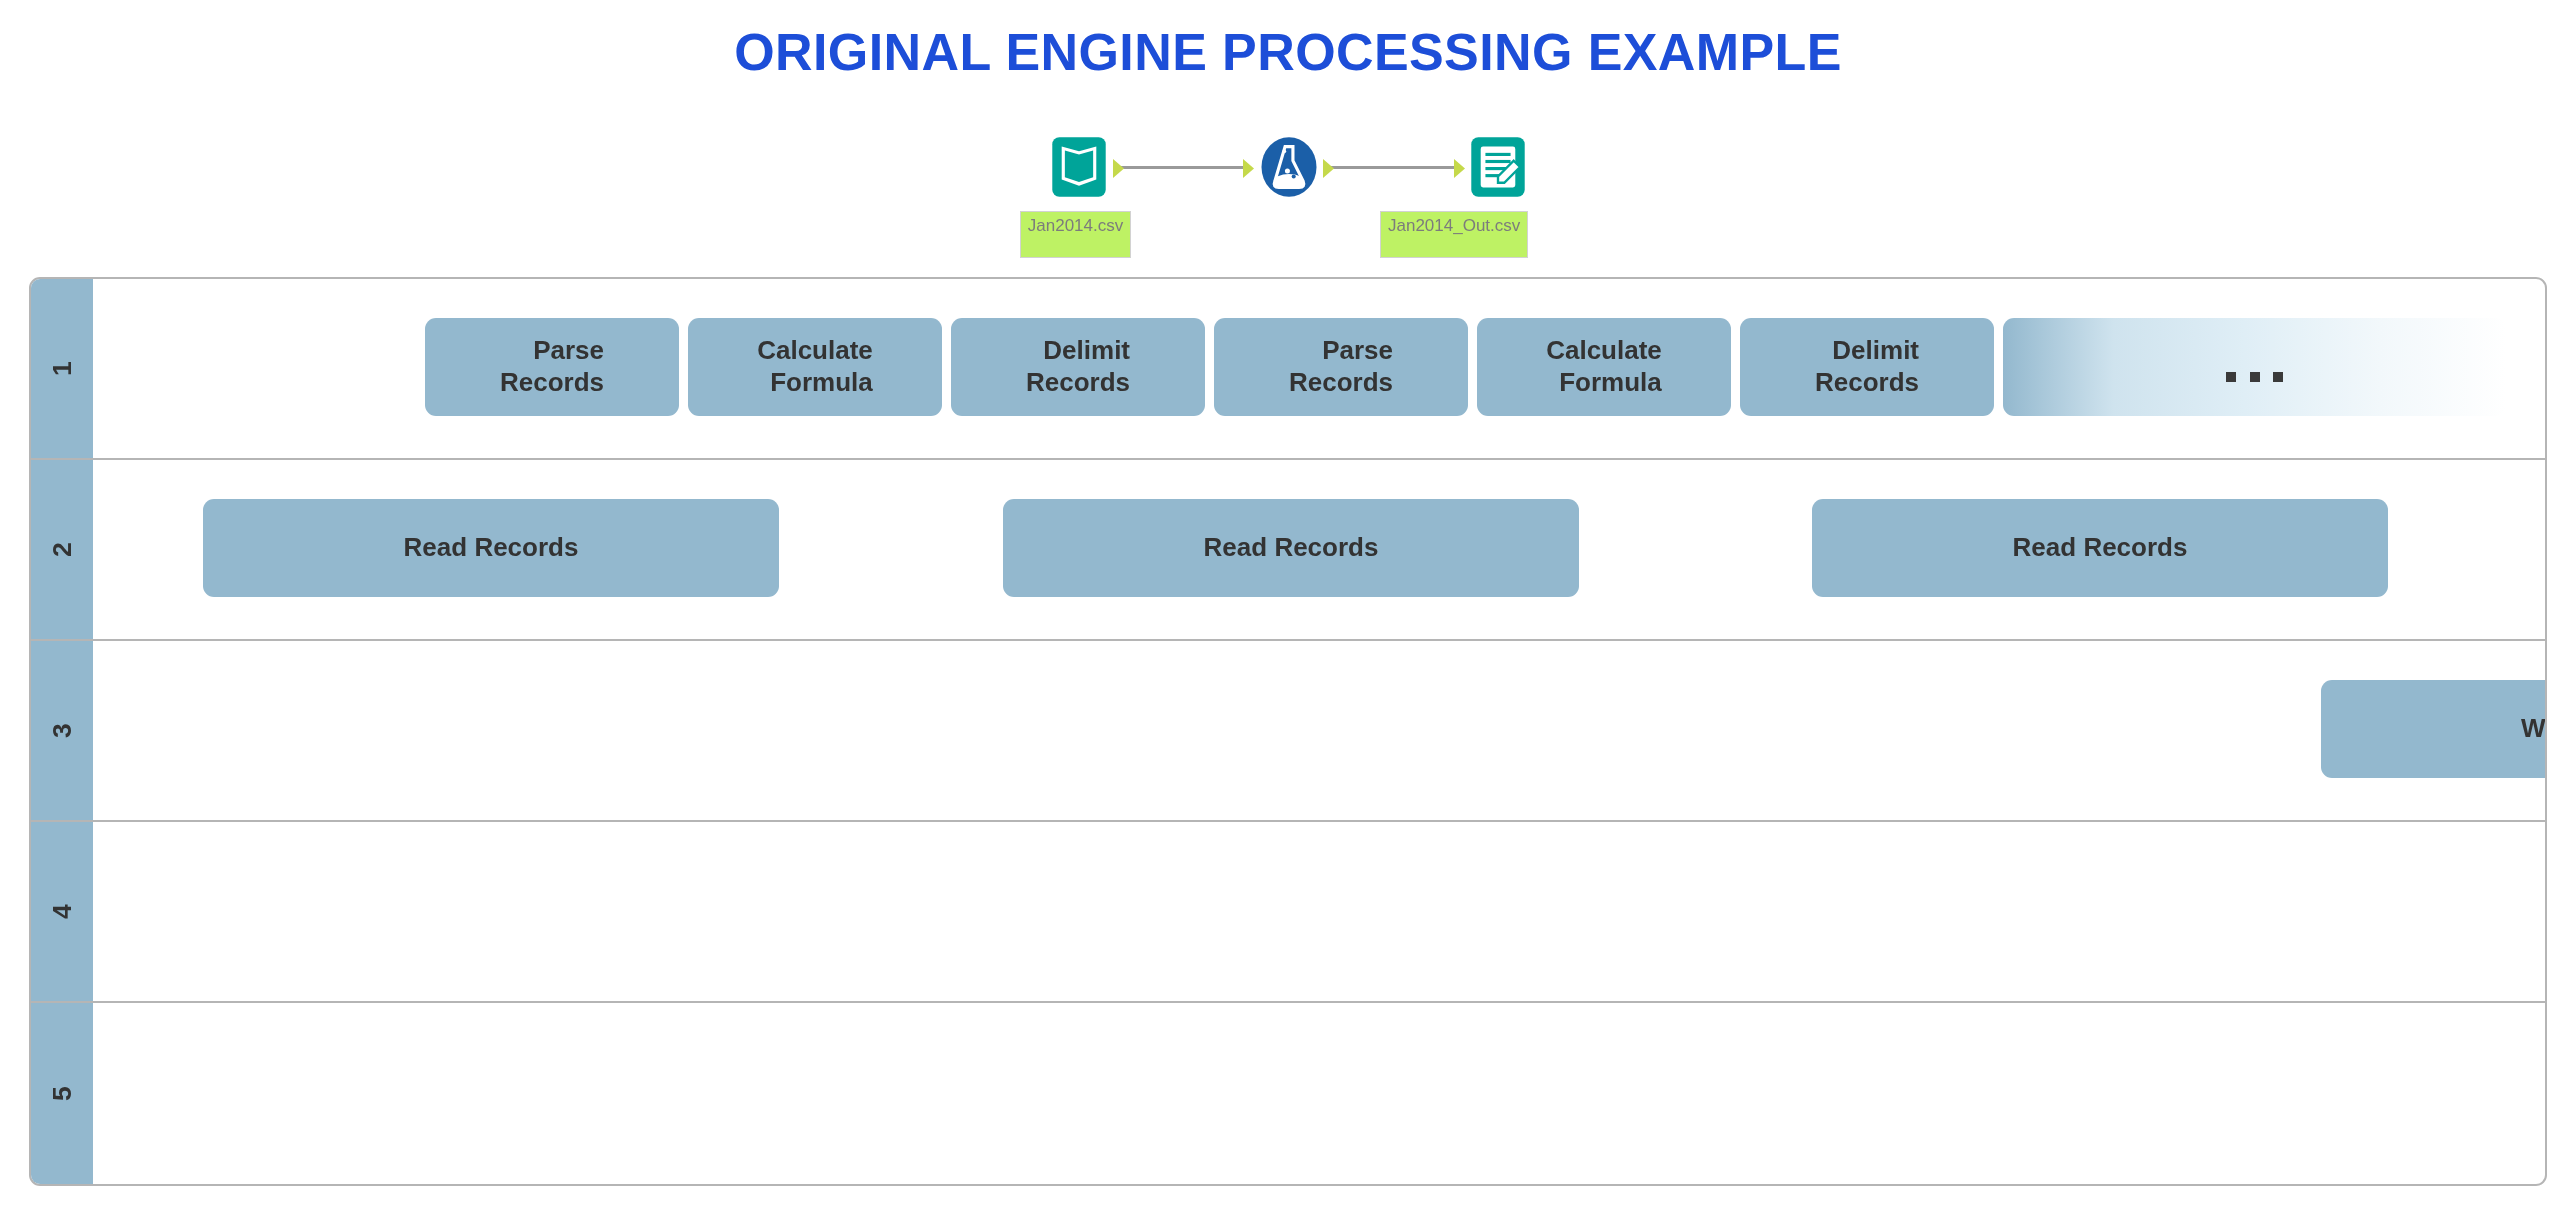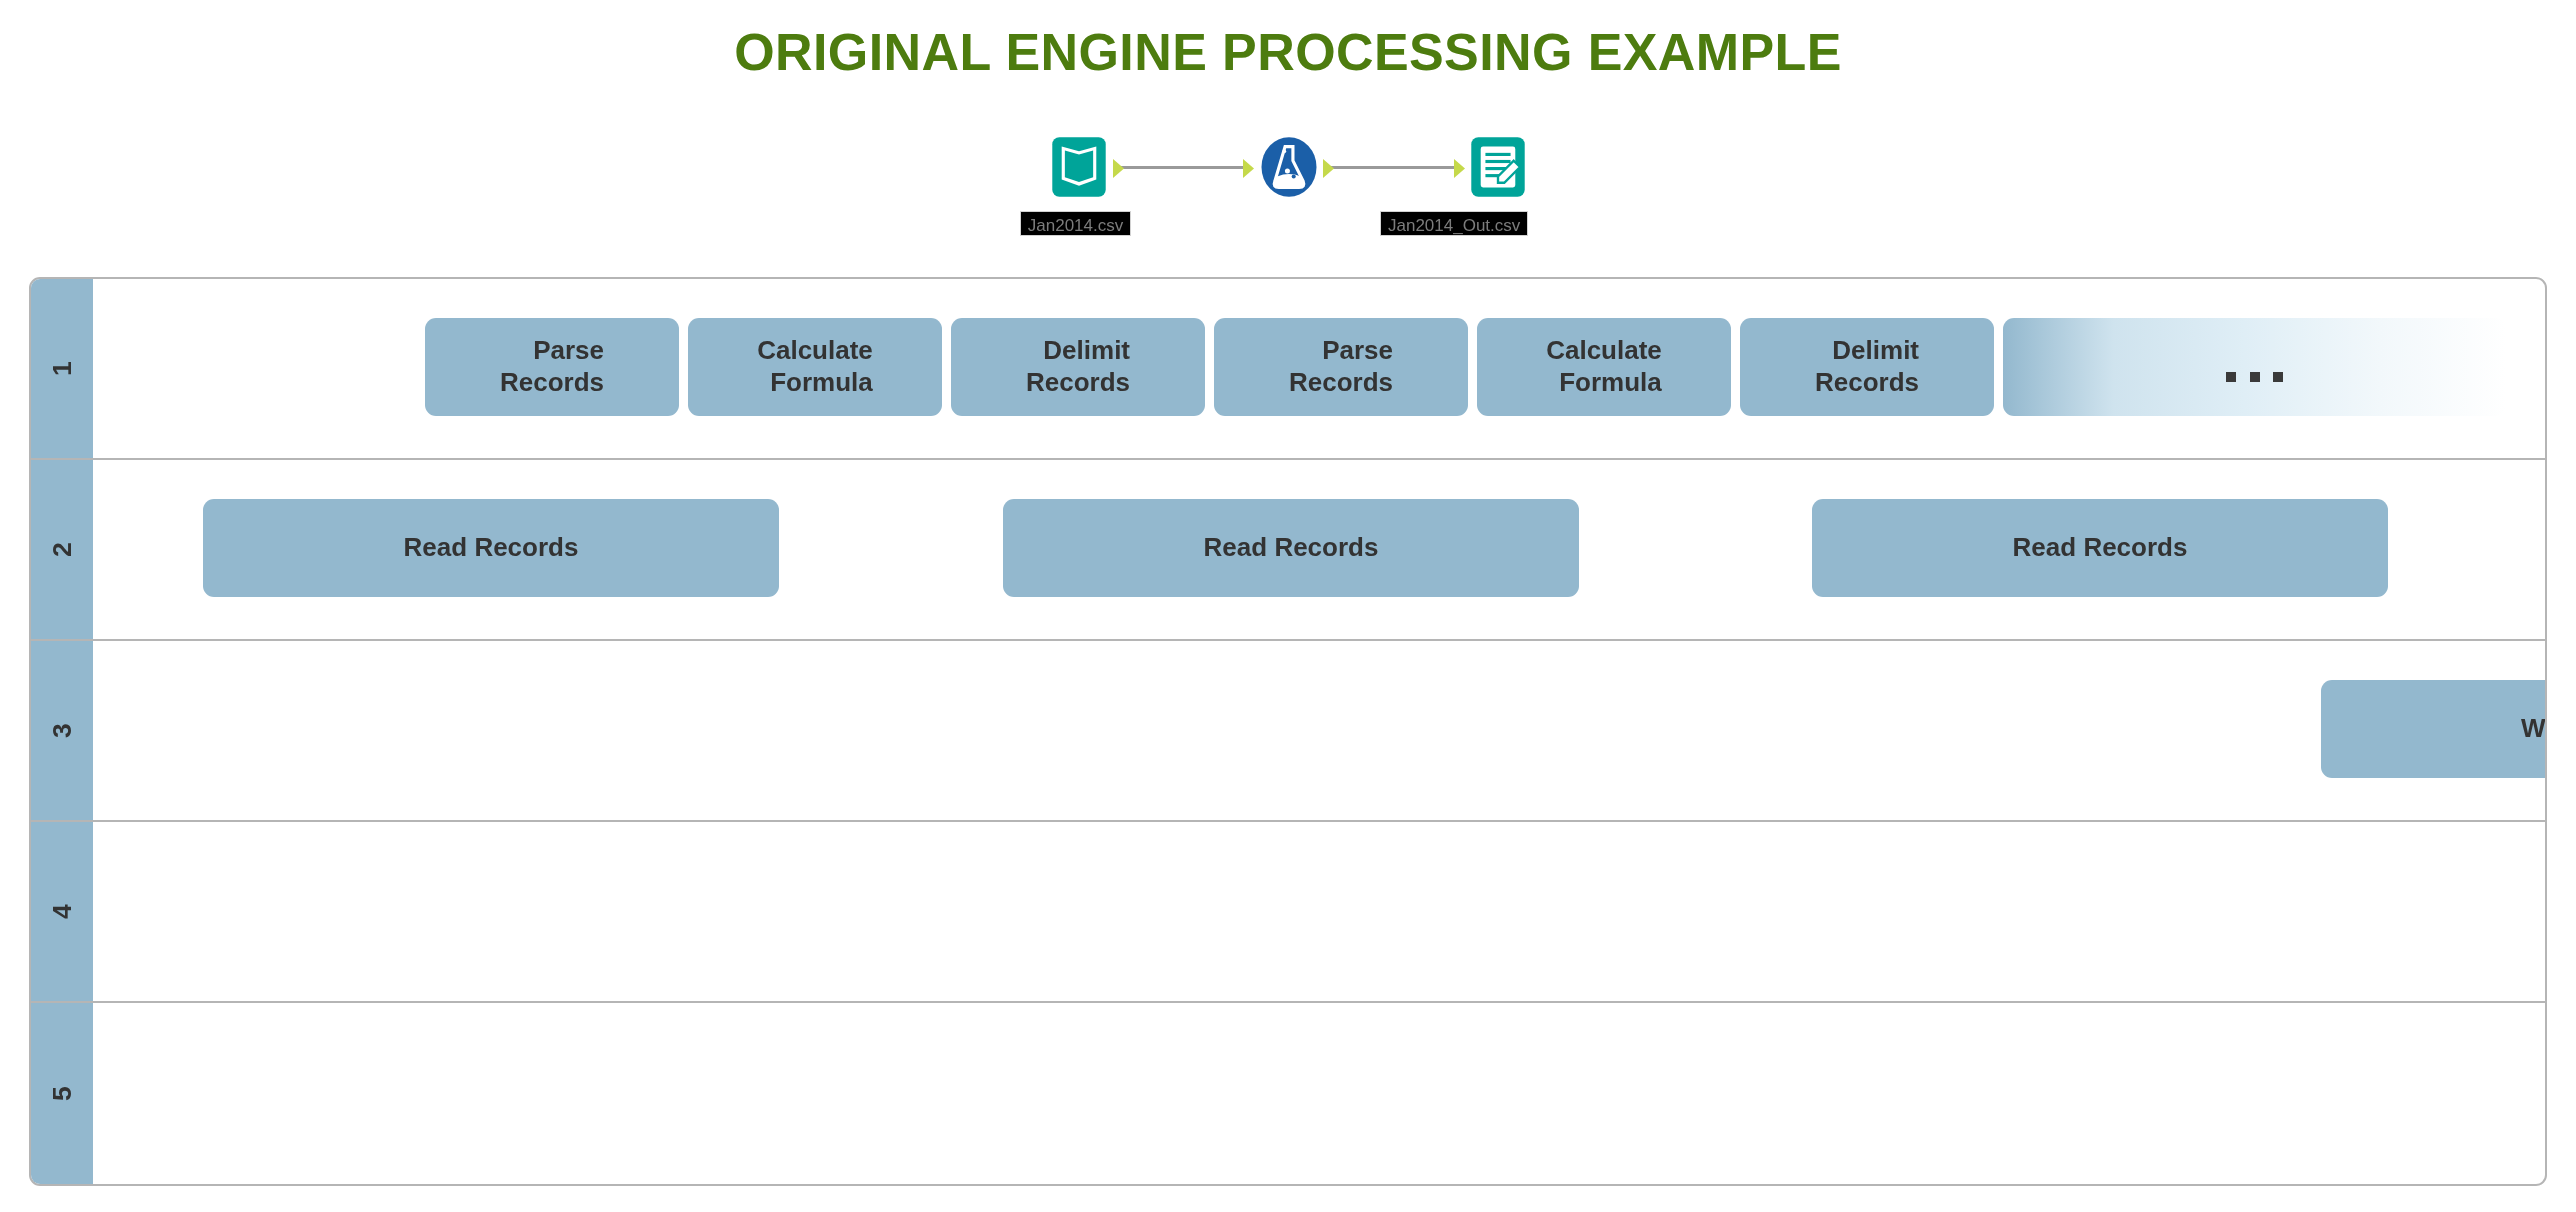--- a/index.html
+++ b/index.html
@@ -19,21 +19,21 @@
   
   .page-title {
     position: absolute;
     top: 22px;
     left: 0;
     width: 2576px;
     text-align: center;
     font-size: 52px;
     font-weight: bold;
     letter-spacing: 0.4px;
-    color: #4d7c0f;
+    color: #1d4ed8;
     font-family: "Liberation Sans", sans-serif;
   }
 
   
   .workflow {
     position: absolute;
     top: 125px;
     left: 1012px;
     width: 562px;
     height: 117px;
@@ -70,23 +70,23 @@
   }
   .anchor-out1  { left: 101px;  clip-path: polygon(0 0, 100% 50%, 0 100%); }
   .anchor-in1   { left: 231px;  clip-path: polygon(0 0, 100% 50%, 0 100%); }
   .anchor-out2  { left: 311px;  clip-path: polygon(0 0, 100% 50%, 0 100%); }
   .anchor-in2   { left: 442px;  clip-path: polygon(0 0, 100% 50%, 0 100%); }
 
   
   .wf-label {
     position: absolute;
     top: 86px;
-    height: 25px;
-    box-sizing: border-box;
-    background: #000000;
+    height: 47px;
+    box-sizing: border-box;
+    background: #bef264;
     border: 1.6px solid #d2d2d2;
     color: #7c7c7c;
     font-size: 17px;
     line-height: 28px;
     padding: 0 7px;
     white-space: nowrap;
     font-family: "Liberation Sans", sans-serif;
   }
   .wf-label-in  { left: 7.8px;  }
   .wf-label-out { left: 368px; }

